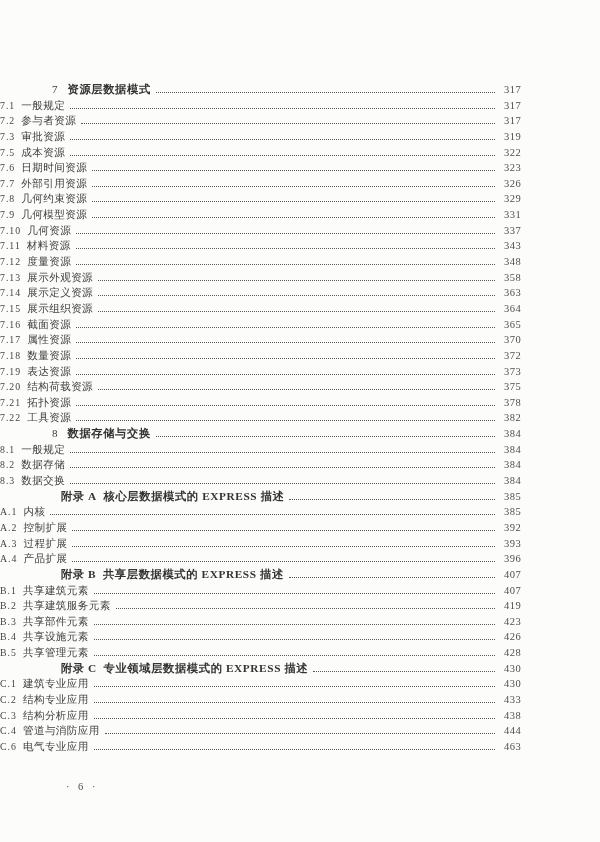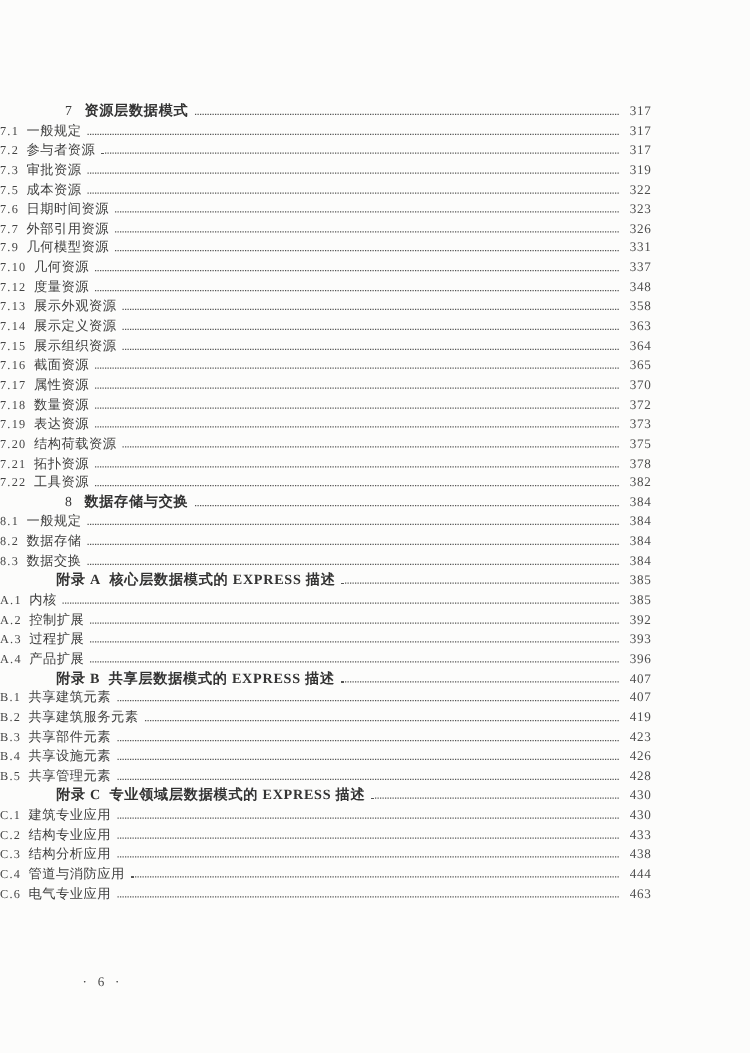--- a/index.html
+++ b/index.html
@@ -28,21 +28,21 @@
   .row {
     display: flex;
     align-items: baseline;
     height: 15.65px;
     line-height: 15.65px;
     white-space: nowrap;
   }
   
   .row.chapter  { padding-left: 52px; }
   .row.section  { }
-  .row.appendix { padding-left: 45px; }
+  .row.appendix { padding-left: 61px; }
 
   .num {
     letter-spacing: 1px;
     flex: 0 0 auto;
   }
   .row.chapter  .num { font-size: 11px;  margin-right: 9px; color: #383838; }
   .row.section  .num { font-size: 9.8px; margin-right: 6px; color: #444; }
   .row.appendix .num {
     font-size: 11.3px;
     margin-right: 7px;
@@ -133,30 +133,42 @@
     <span class="leader"></span>
     <span class="pg">323</span>
   </div>
       <div class="row section">
     <span class="num">7.7</span>
     <span class="title">外部引用资源</span>
     <span class="leader"></span>
     <span class="pg">326</span>
   </div>
       <div class="row section">
+    <span class="num">7.8</span>
+    <span class="title">几何约束资源</span>
+    <span class="leader"></span>
+    <span class="pg">329</span>
+  </div>
+      <div class="row section">
     <span class="num">7.9</span>
     <span class="title">几何模型资源</span>
     <span class="leader"></span>
     <span class="pg">331</span>
   </div>
       <div class="row section">
     <span class="num">7.10</span>
     <span class="title">几何资源</span>
     <span class="leader"></span>
     <span class="pg">337</span>
+  </div>
+      <div class="row section">
+    <span class="num">7.11</span>
+    <span class="title">材料资源</span>
+    <span class="leader"></span>
+    <span class="pg">343</span>
   </div>
       <div class="row section">
     <span class="num">7.12</span>
     <span class="title">度量资源</span>
     <span class="leader"></span>
     <span class="pg">348</span>
   </div>
       <div class="row section">
     <span class="num">7.13</span>
     <span class="title">展示外观资源</span>

